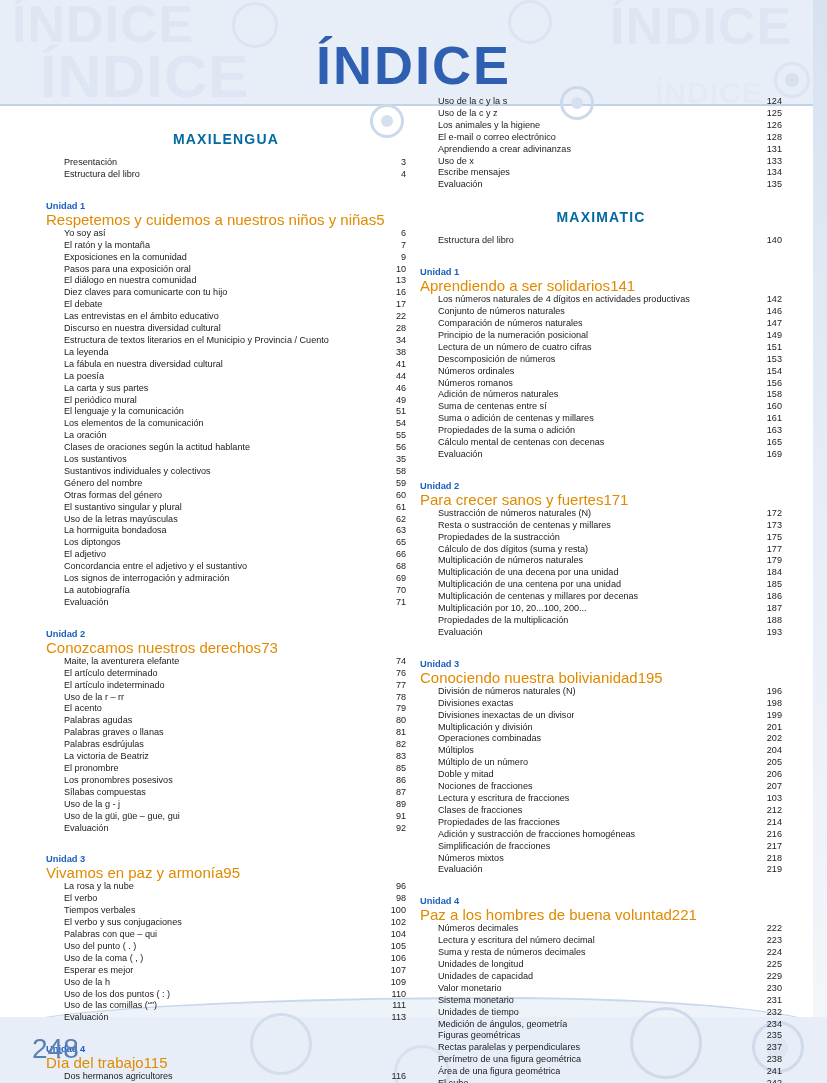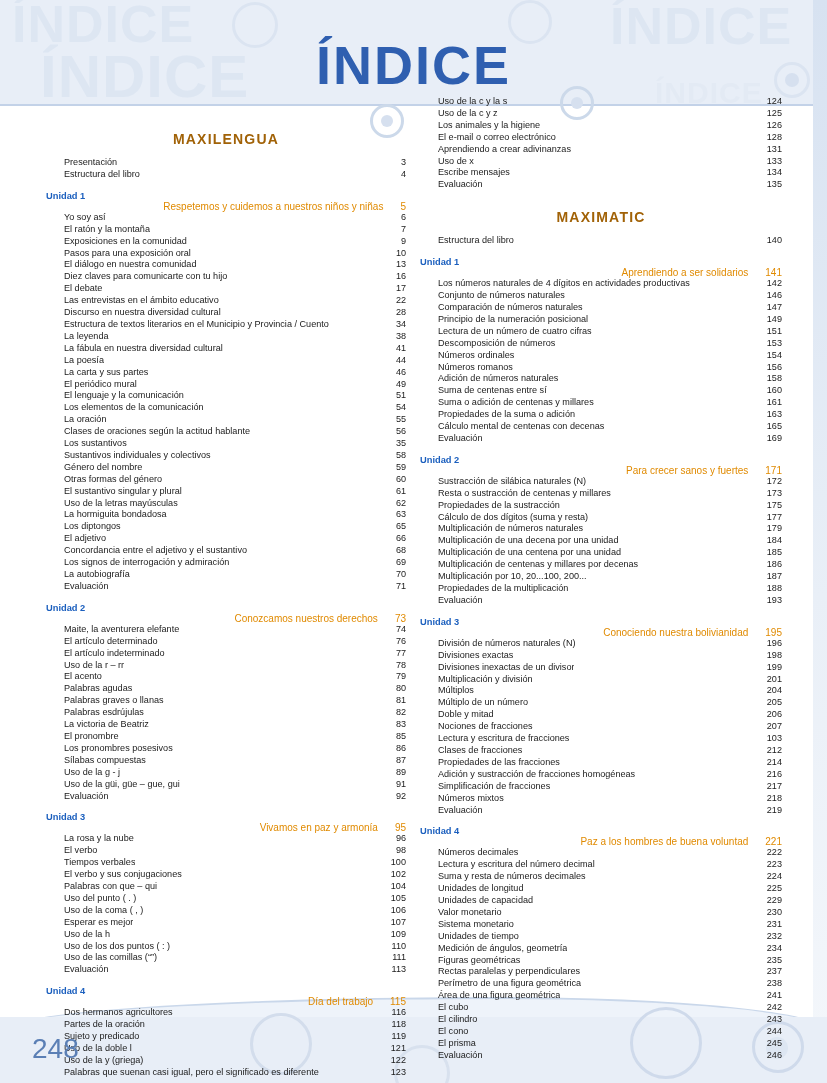--- a/index.html
+++ b/index.html
@@ -80,36 +80,35 @@
     font-size: 9.1px;
     color: #1b1b1b;
   }
   .col-left  { left: 46px;  top: 131px; width: 360px; }
   .col-right { left: 420px; top: 96px;  width: 362px; }
 
   .section-title {
     text-align: center;
     font-weight: bold;
     font-size: 14px;
-    color: #a16207;
+    color: #0369a1;
     letter-spacing: 1.2px;
     margin-bottom: 10px;
   }
 
   .unit {
     font-weight: bold;
     font-size: 9.3px;
     color: #1b5fbe;
-    margin-top: 10px;
+    margin-top: 20px;
   }
   .theme {
-    display: flex; justify-content: flex-end;
+    display: flex; justify-content: flex-start;
     color: #e08a00;
-    font-size: 10px;
-    gap: 17px;
+    font-size: 15px;
   }
   .theme .t { font-weight: normal; }
   .theme .p { font-weight: normal; }
 
   .row {
     display: flex; align-items: baseline;
     line-height: 11.9px;
   }
   .row .label { padding-left: 18px; white-space: nowrap; overflow: hidden; }
   .row .spacer { flex: 1 1 auto; }
@@ -630,21 +629,21 @@
       <span class="label">Evaluación</span>
       <span class="spacer"></span>
       <span class="page">169</span>
     </div>
     <div class="unit">Unidad 2</div>
     <div class="theme">
       <span class="t">Para crecer sanos y fuertes</span>
       <span class="p">171</span>
     </div>
     <div class="row">
-      <span class="label">Sustracción de silábica naturales (N)</span>
+      <span class="label">Sustracción de números naturales (N)</span>
       <span class="spacer"></span>
       <span class="page">172</span>
     </div>
     <div class="row">
       <span class="label">Resta o sustracción de centenas y millares</span>
       <span class="spacer"></span>
       <span class="page">173</span>
     </div>
     <div class="row">
       <span class="label">Propiedades de la sustracción</span>
@@ -710,20 +709,25 @@
       <span class="label">Divisiones inexactas de un divisor</span>
       <span class="spacer"></span>
       <span class="page">199</span>
     </div>
     <div class="row">
       <span class="label">Multiplicación y división</span>
       <span class="spacer"></span>
       <span class="page">201</span>
     </div>
     <div class="row">
+      <span class="label">Operaciones combinadas</span>
+      <span class="spacer"></span>
+      <span class="page">202</span>
+    </div>
+    <div class="row">
       <span class="label">Múltiplos</span>
       <span class="spacer"></span>
       <span class="page">204</span>
     </div>
     <div class="row">
       <span class="label">Múltiplo de un número</span>
       <span class="spacer"></span>
       <span class="page">205</span>
     </div>
     <div class="row">

